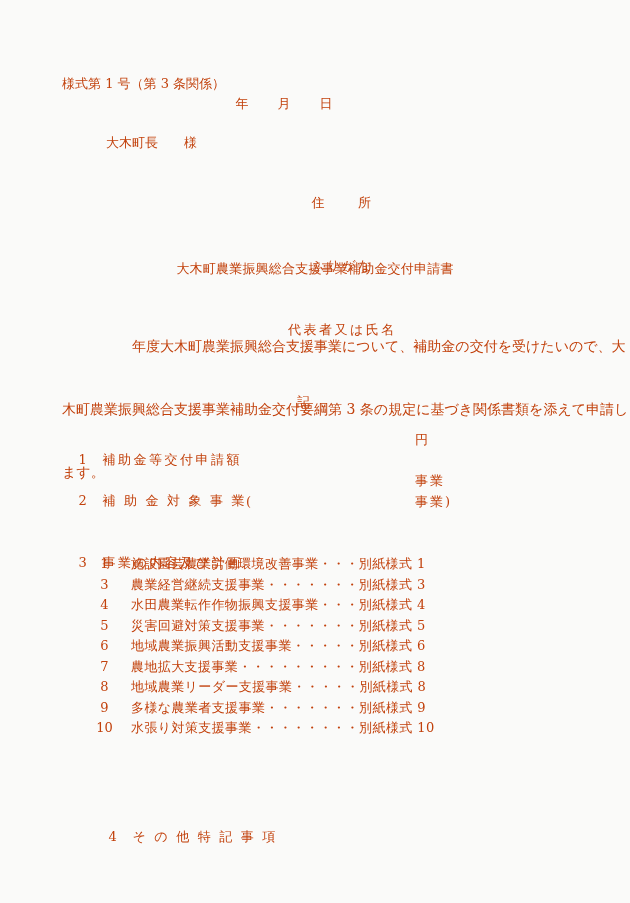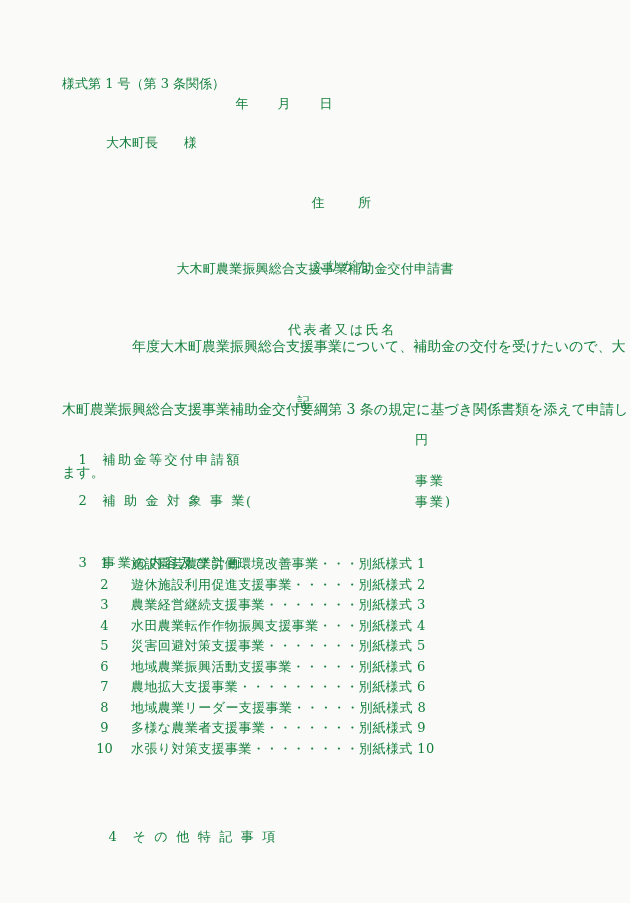--- a/index.html
+++ b/index.html
@@ -7,21 +7,21 @@
     padding: 0;
     background: #fafaf9;
   }
   .page {
     position: relative;
     width: 630px;
     height: 903px;
     background: #fafaf9;
     font-family: "DejaVu Serif", "Liberation Serif", serif;
     font-size: 13px;
-    color: #15803d;
+    color: #c2410c;
     overflow: hidden;
   }
   .row {
     position: absolute;
     left: 0;
     width: 630px;
     box-sizing: border-box;
     line-height: 20px;
     white-space: pre;
   }
@@ -99,26 +99,25 @@
     <span class="paren-open">(</span>
     <span class="unit-415">事業)</span>
   </div>
 
   <div class="row item3">
     <span class="item-no">3</span><span class="item3-label">事業の内容及び計画</span>
   </div>
 
   <div class="sub-list">
     <div class="sub-row"><span class="sub-no">1</span><span class="sub-text">施設園芸農業労働環境改善事業・・・別紙様式 1</span></div>
-    <div class="sub-row"><span class="sub-no">2</span><span class="sub-text">遊休施設利用促進支援事業・・・・・別紙様式 2</span></div>
     <div class="sub-row"><span class="sub-no">3</span><span class="sub-text">農業経営継続支援事業・・・・・・・別紙様式 3</span></div>
     <div class="sub-row"><span class="sub-no">4</span><span class="sub-text">水田農業転作作物振興支援事業・・・別紙様式 4</span></div>
     <div class="sub-row"><span class="sub-no">5</span><span class="sub-text">災害回避対策支援事業・・・・・・・別紙様式 5</span></div>
     <div class="sub-row"><span class="sub-no">6</span><span class="sub-text">地域農業振興活動支援事業・・・・・別紙様式 6</span></div>
-    <div class="sub-row"><span class="sub-no">7</span><span class="sub-text">農地拡大支援事業・・・・・・・・・別紙様式 6</span></div>
+    <div class="sub-row"><span class="sub-no">7</span><span class="sub-text">農地拡大支援事業・・・・・・・・・別紙様式 8</span></div>
     <div class="sub-row"><span class="sub-no">8</span><span class="sub-text">地域農業リーダー支援事業・・・・・別紙様式 8</span></div>
     <div class="sub-row"><span class="sub-no">9</span><span class="sub-text">多様な農業者支援事業・・・・・・・別紙様式 9</span></div>
     <div class="sub-row"><span class="sub-no">10</span><span class="sub-text">水張り対策支援事業・・・・・・・・別紙様式 10</span></div>
   </div>
 
   <div class="row item4">
     <span class="item-no">4</span><span class="item4-label">その他特記事項</span>
   </div>
 
 </div>

